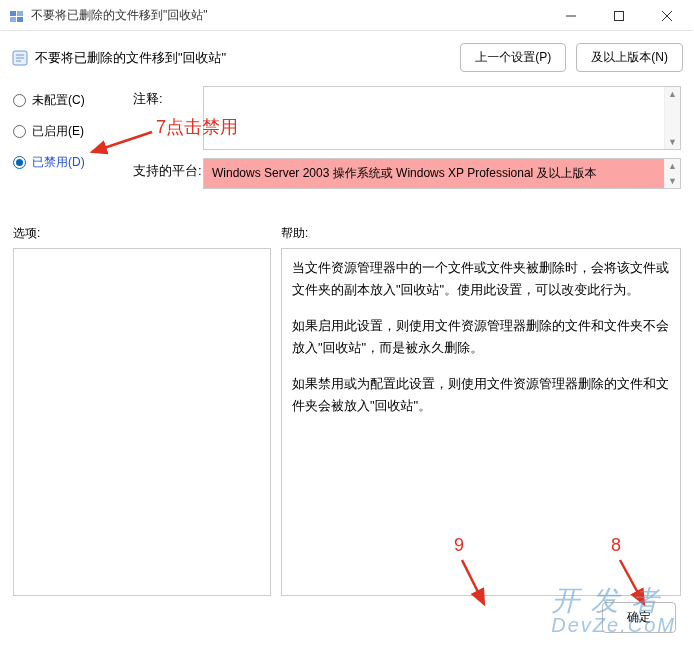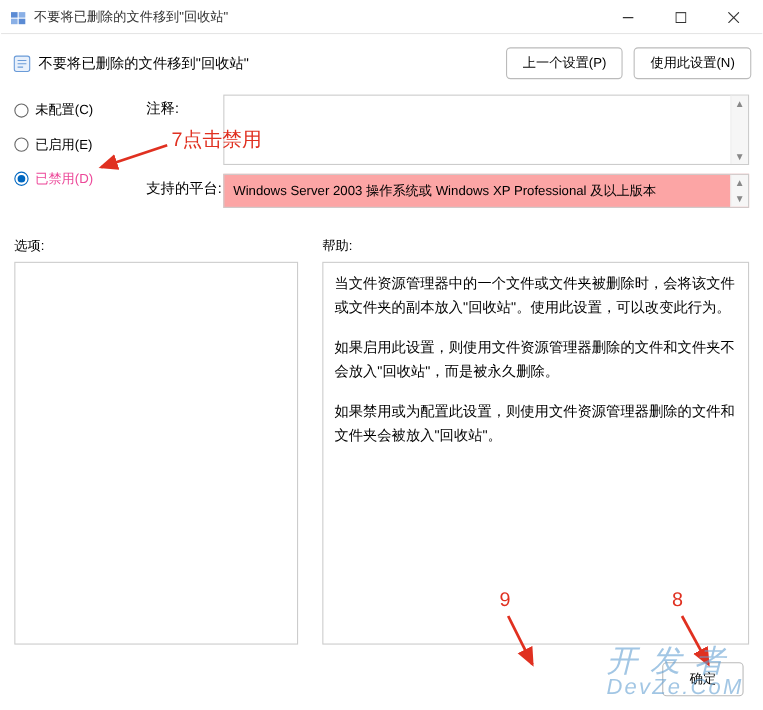--- a/index.html
+++ b/index.html
@@ -109,21 +109,21 @@
     .radio-circle.selected {
       border-color: #0067c0;
     }
     .radio-circle.selected::after {
       content: '';
       width: 7px;
       height: 7px;
       background: #0067c0;
       border-radius: 50%;
     }
-    .radio-item.selected { color: #ec4899; }
+    .radio-item.selected { color: #1d4ed8; }
     .right-fields {
       flex: 1;
     }
     .field-row {
       display: flex;
       margin-bottom: 8px;
       align-items: flex-start;
     }
     .field-label {
       width: 70px;
@@ -156,23 +156,23 @@
       flex: 1;
       border: 1px solid #ccc;
       background: #fca5a5;
       padding: 6px 8px;
       position: relative;
       font-size: 12px;
       min-height: 28px;
     }
     .lower {
       display: flex;
-      gap: 22px;
+      gap: 10px;
       padding: 0 12px;
-      margin-top: 18px;
+      margin-top: 28px;
       align-items: center;
     }
     .lower-col {
       display: flex;
       flex-direction: column;
     }
     .lower-col.left { width: 258px; }
     .lower-col.right { flex: 1; }
     .col-label {
       font-size: 12px;
@@ -262,21 +262,21 @@
 <div class="subheader">
   <span class="icon">
     <svg width="18" height="18" viewBox="0 0 18 18">
       <rect x="2" y="2" width="14" height="14" rx="2" fill="#e8f0fb" stroke="#6a9bd8"></rect>
       <path d="M5 6h8M5 9h8M5 12h5" stroke="#6a9bd8" stroke-width="1"></path>
     </svg>
   </span>
   <span class="subtitle">不要将已删除的文件移到"回收站"</span>
   <div class="nav-buttons">
     <button class="btn">上一个设置(P)</button>
-    <button class="btn">使用此设置(N)</button>
+    <button class="btn">及以上版本(N)</button>
   </div>
 </div>
 
 <div class="main-area">
   <div class="config-row">
     <div class="radio-group">
       <div class="radio-item">
         <span class="radio-circle"></span>
         <span>未配置(C)</span>
       </div>

